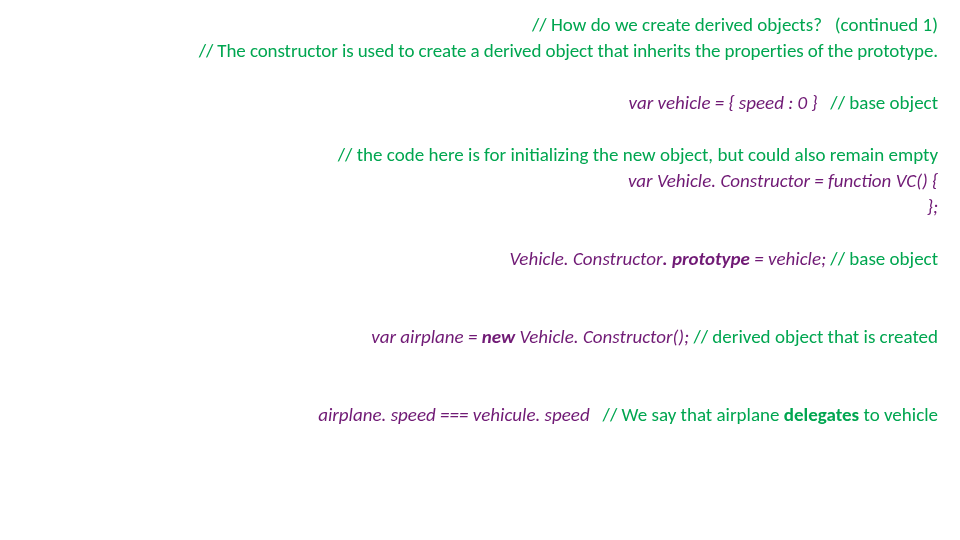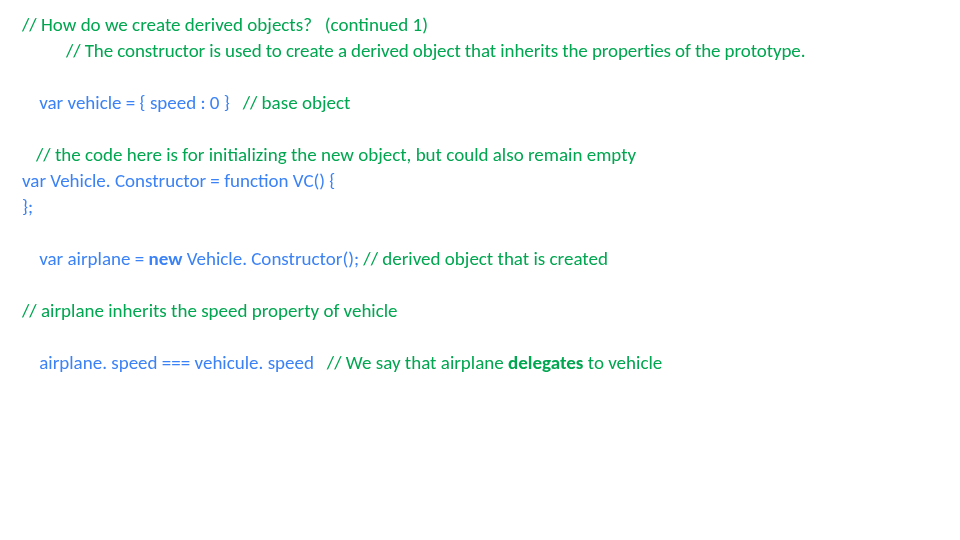--- a/index.html
+++ b/index.html
@@ -12,46 +12,49 @@
     font-size: 19px;
     line-height: 1.37;
     color: #000000;
   }
   .slide {
     box-sizing: border-box;
     padding: 12px 22px 0 22px;
   }
   .line {
     white-space: pre-wrap;
+    text-align: right;
   }
   .cmt { color: #00a650; }         
-  .code { color: #3b82f6; }        
+  .code { color: #701a75; font-style: italic; }        
   .kw-bold { font-weight: 700; }   
   .tight { letter-spacing: -0.1px; margin-left: 44px; }
   .indent { padding-left: 14px; }
 </style>
 </head>
 <body>
 
 <div class="slide">
   <div class="line cmt">// How do we create derived objects?   (continued 1)</div>
   <div class="line cmt tight">// The constructor is used to create a derived object that inherits the properties of the prototype.</div>
 
   <div class="line">
     <span class="code">var vehicle = { speed : 0 }   </span><span class="cmt">// base object</span>
   </div>
 
   <div class="line cmt indent">// the code here is for initializing the new object, but could also remain empty</div>
   <div class="line code">var Vehicle. Constructor = function VC() {</div>
   <div class="line code">};</div>
 
+  <div class="line">
+    <span class="code">Vehicle. Constructor</span><span class="code kw-bold">. prototype</span><span class="code"> = vehicle; </span><span class="cmt">// base object</span>
+  </div>
 
   <div class="line">
     <span class="code">var airplane = </span><span class="code kw-bold">new </span><span class="code">Vehicle. Constructor(); </span><span class="cmt">// derived object that is created</span>
   </div>
 
-  <div class="line cmt">// airplane inherits the speed property of vehicle</div>
 
   <div class="line">
     <span class="code">airplane. speed === vehicule. speed   </span><span class="cmt">// We say that airplane </span><span class="cmt kw-bold">delegates </span><span class="cmt">to vehicle</span>
   </div>
 
 </div>
 
 </body></html>

